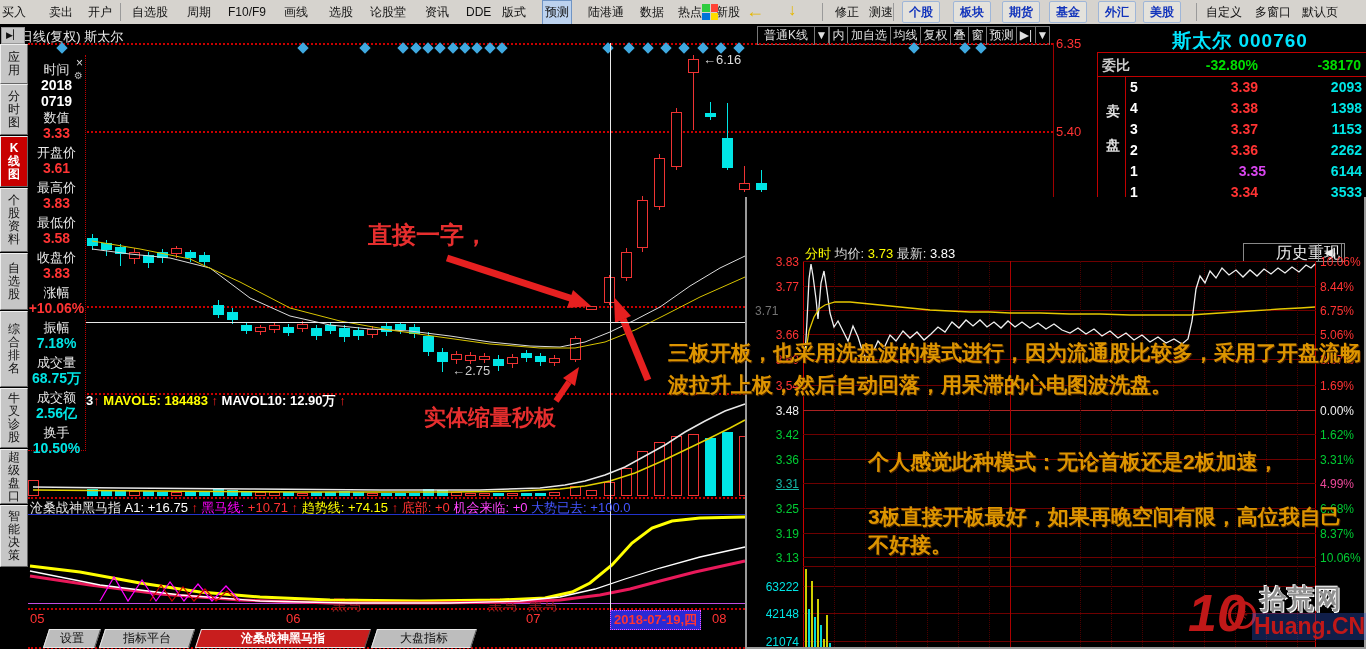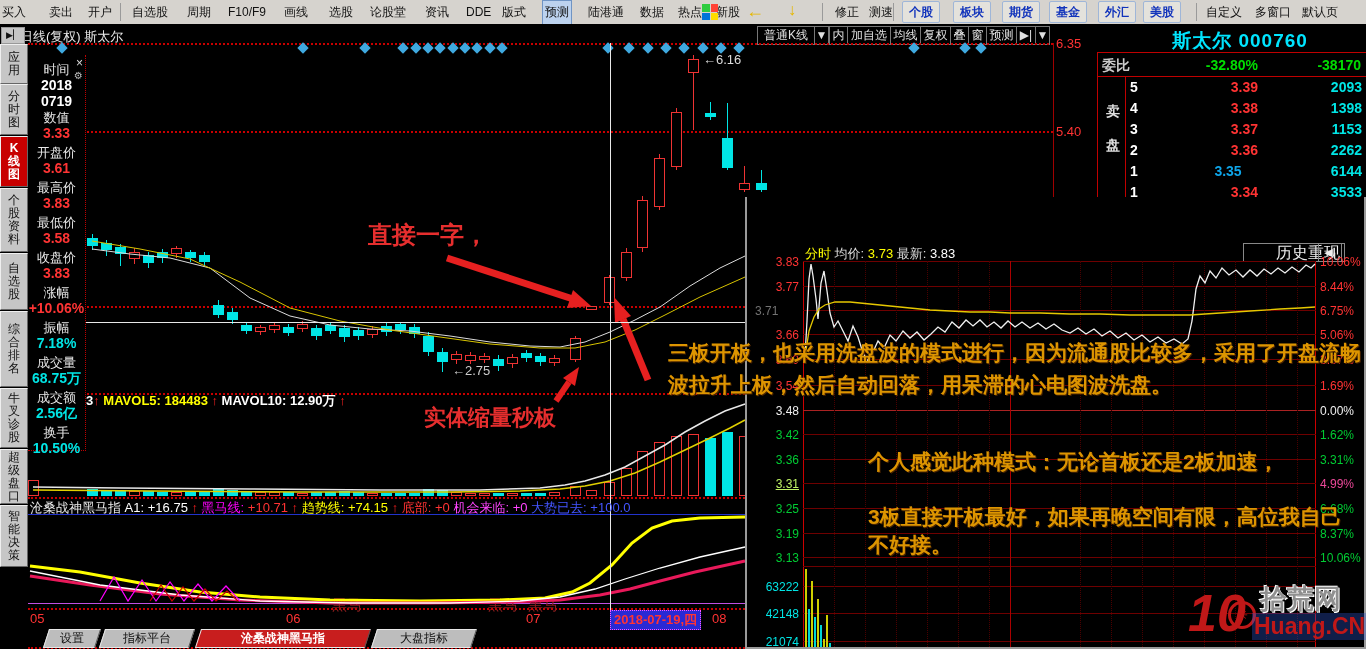--- a/index.html
+++ b/index.html
@@ -367,21 +367,21 @@
       <div class="qp-txt" style="position: absolute; left: 32px; top: 47px; color: rgb(255, 255, 255);">4</div>
       <div class="qp-txt" style="position: absolute; left: 100px; top: 47px; color: rgb(255, 51, 51); width: 60px; text-align: right;">3.38</div>
       <div class="qp-txt" style="position: absolute; left: 190px; top: 47px; color: rgb(0, 229, 229); width: 74px; text-align: right;">1398</div>
       <div class="qp-txt" style="position: absolute; left: 32px; top: 68px; color: rgb(255, 255, 255);">3</div>
       <div class="qp-txt" style="position: absolute; left: 100px; top: 68px; color: rgb(255, 51, 51); width: 60px; text-align: right;">3.37</div>
       <div class="qp-txt" style="position: absolute; left: 190px; top: 68px; color: rgb(0, 229, 229); width: 74px; text-align: right;">1153</div>
       <div class="qp-txt" style="position: absolute; left: 32px; top: 89px; color: rgb(255, 255, 255);">2</div>
       <div class="qp-txt" style="position: absolute; left: 100px; top: 89px; color: rgb(255, 51, 51); width: 60px; text-align: right;">3.36</div>
       <div class="qp-txt" style="position: absolute; left: 190px; top: 89px; color: rgb(0, 229, 229); width: 74px; text-align: right;">2262</div>
       <div class="qp-txt" style="position: absolute; left: 32px; top: 110px; color: rgb(255, 255, 255);">1</div>
-      <div class="qp-txt" style="position: absolute; left: 100px; top: 110px; color: #0ea5e9; width: 60px; text-align: center;">3.35</div>
+      <div class="qp-txt" style="position: absolute; left: 108px; top: 110px; color: #d946ef; width: 60px; text-align: right;">3.35</div>
       <div class="qp-txt" style="position: absolute; left: 190px; top: 110px; color: rgb(0, 229, 229); width: 74px; text-align: right;">6144</div>
       <div class="qp-txt" style="position: absolute; left: 32px; top: 131px; color: rgb(255, 255, 255);">1</div>
       <div class="qp-txt" style="position: absolute; left: 100px; top: 131px; color: rgb(255, 51, 51); width: 60px; text-align: right;">3.34</div>
       <div class="qp-txt" style="position: absolute; left: 190px; top: 131px; color: rgb(0, 229, 229); width: 74px; text-align: right;">3533</div>
     </div>
 
   <div id="ovwin">
     <div id="ovcontent">
         <div style="position: absolute; left: 805px; top: 224px; font-size: 13px; white-space: nowrap;"><span style="color: rgb(255, 255, 0);">分时</span><span style="color: rgb(221, 221, 221);"> 均价: </span><span style="color: rgb(255, 255, 0);">3.73</span><span style="color: rgb(221, 221, 221);"> 最新: </span><span style="color: rgb(255, 255, 255);">3.83</span></div>
         <div style="position: absolute; left: 1243px; top: 222px; width: 72px; height: 17px; border: 1px solid rgb(136, 136, 136); color: rgb(238, 238, 238); font-size: 16px; text-align: center; line-height: 17px; padding-left: 28px;">历史重现</div>
@@ -422,21 +422,21 @@
         <div style="position: absolute; left: 1010px; top: 240px; width: 1px; height: 408px; background: rgb(170, 0, 0);"></div>
         <div class="ov-axis" style="position: absolute; left: 755px; top: 234px; width: 44px; text-align: right; color: rgb(255, 51, 51);">3.83</div>
         <div class="ov-axis" style="position: absolute; left: 755px; top: 259px; width: 44px; text-align: right; color: rgb(255, 51, 51);">3.77</div>
         <div class="ov-axis" style="position: absolute; left: 755px; top: 283px; width: 44px; text-align: left; color: #737373;">3.71</div>
         <div class="ov-axis" style="position: absolute; left: 755px; top: 307px; width: 44px; text-align: right; color: rgb(255, 51, 51);">3.66</div>
         <div class="ov-axis" style="position: absolute; left: 755px; top: 332px; width: 44px; text-align: right; color: rgb(255, 51, 51);">3.60</div>
         <div class="ov-axis" style="position: absolute; left: 755px; top: 358px; width: 44px; text-align: right; color: rgb(255, 51, 51);">3.54</div>
         <div class="ov-axis" style="position: absolute; left: 755px; top: 383px; width: 44px; text-align: right; color: rgb(238, 238, 238);">3.48</div>
         <div class="ov-axis" style="position: absolute; left: 755px; top: 407px; width: 44px; text-align: right; color: rgb(0, 204, 51);">3.42</div>
         <div class="ov-axis" style="position: absolute; left: 755px; top: 432px; width: 44px; text-align: right; color: rgb(0, 204, 51);">3.36</div>
-        <div class="ov-axis" style="position: absolute; left: 755px; top: 456px; width: 44px; text-align: right; color: #bef264; text-decoration: underline;">3.31</div>
+        <div class="ov-axis" style="position: absolute; left: 755px; top: 456px; width: 44px; text-align: right; color: #14b8a6; text-decoration: underline;">3.31</div>
         <div class="ov-axis" style="position: absolute; left: 755px; top: 481px; width: 44px; text-align: right; color: rgb(0, 204, 51);">3.25</div>
         <div class="ov-axis" style="position: absolute; left: 755px; top: 506px; width: 44px; text-align: right; color: rgb(0, 204, 51);">3.19</div>
         <div class="ov-axis" style="position: absolute; left: 755px; top: 530px; width: 44px; text-align: right; color: rgb(0, 204, 51);">3.13</div>
         <div class="ov-axis" style="position: absolute; left: 1320px; top: 234px; color: rgb(255, 51, 51);">10.06%</div>
         <div class="ov-axis" style="position: absolute; left: 1320px; top: 259px; color: rgb(255, 51, 51);">8.44%</div>
         <div class="ov-axis" style="position: absolute; left: 1320px; top: 283px; color: rgb(255, 51, 51);">6.75%</div>
         <div class="ov-axis" style="position: absolute; left: 1320px; top: 307px; color: rgb(255, 51, 51);">5.06%</div>
         <div class="ov-axis" style="position: absolute; left: 1320px; top: 332px; color: rgb(255, 51, 51);">3.37%</div>
         <div class="ov-axis" style="position: absolute; left: 1320px; top: 358px; color: rgb(255, 51, 51);">1.69%</div>
         <div class="ov-axis" style="position: absolute; left: 1320px; top: 383px; color: rgb(238, 238, 238);">0.00%</div>

